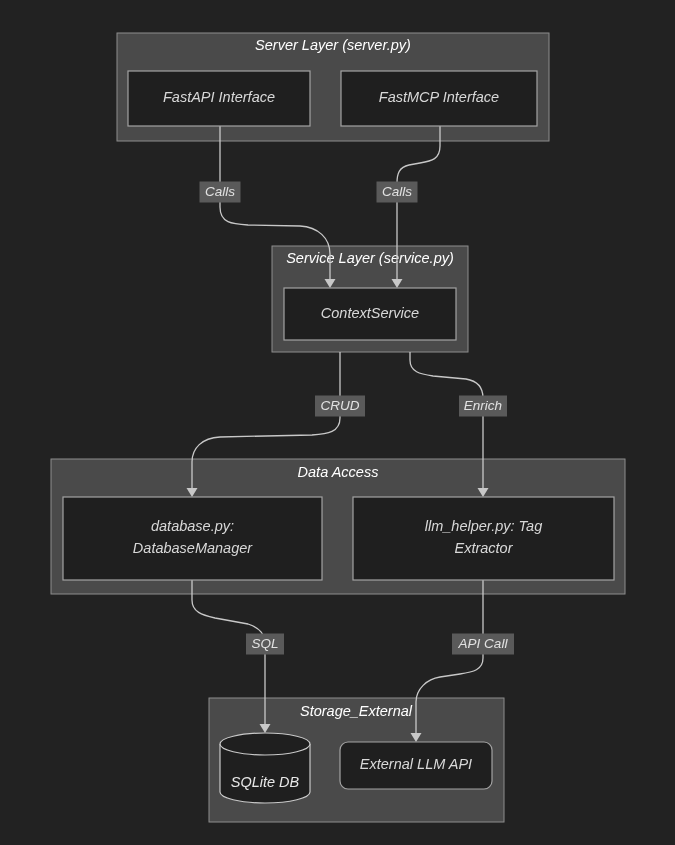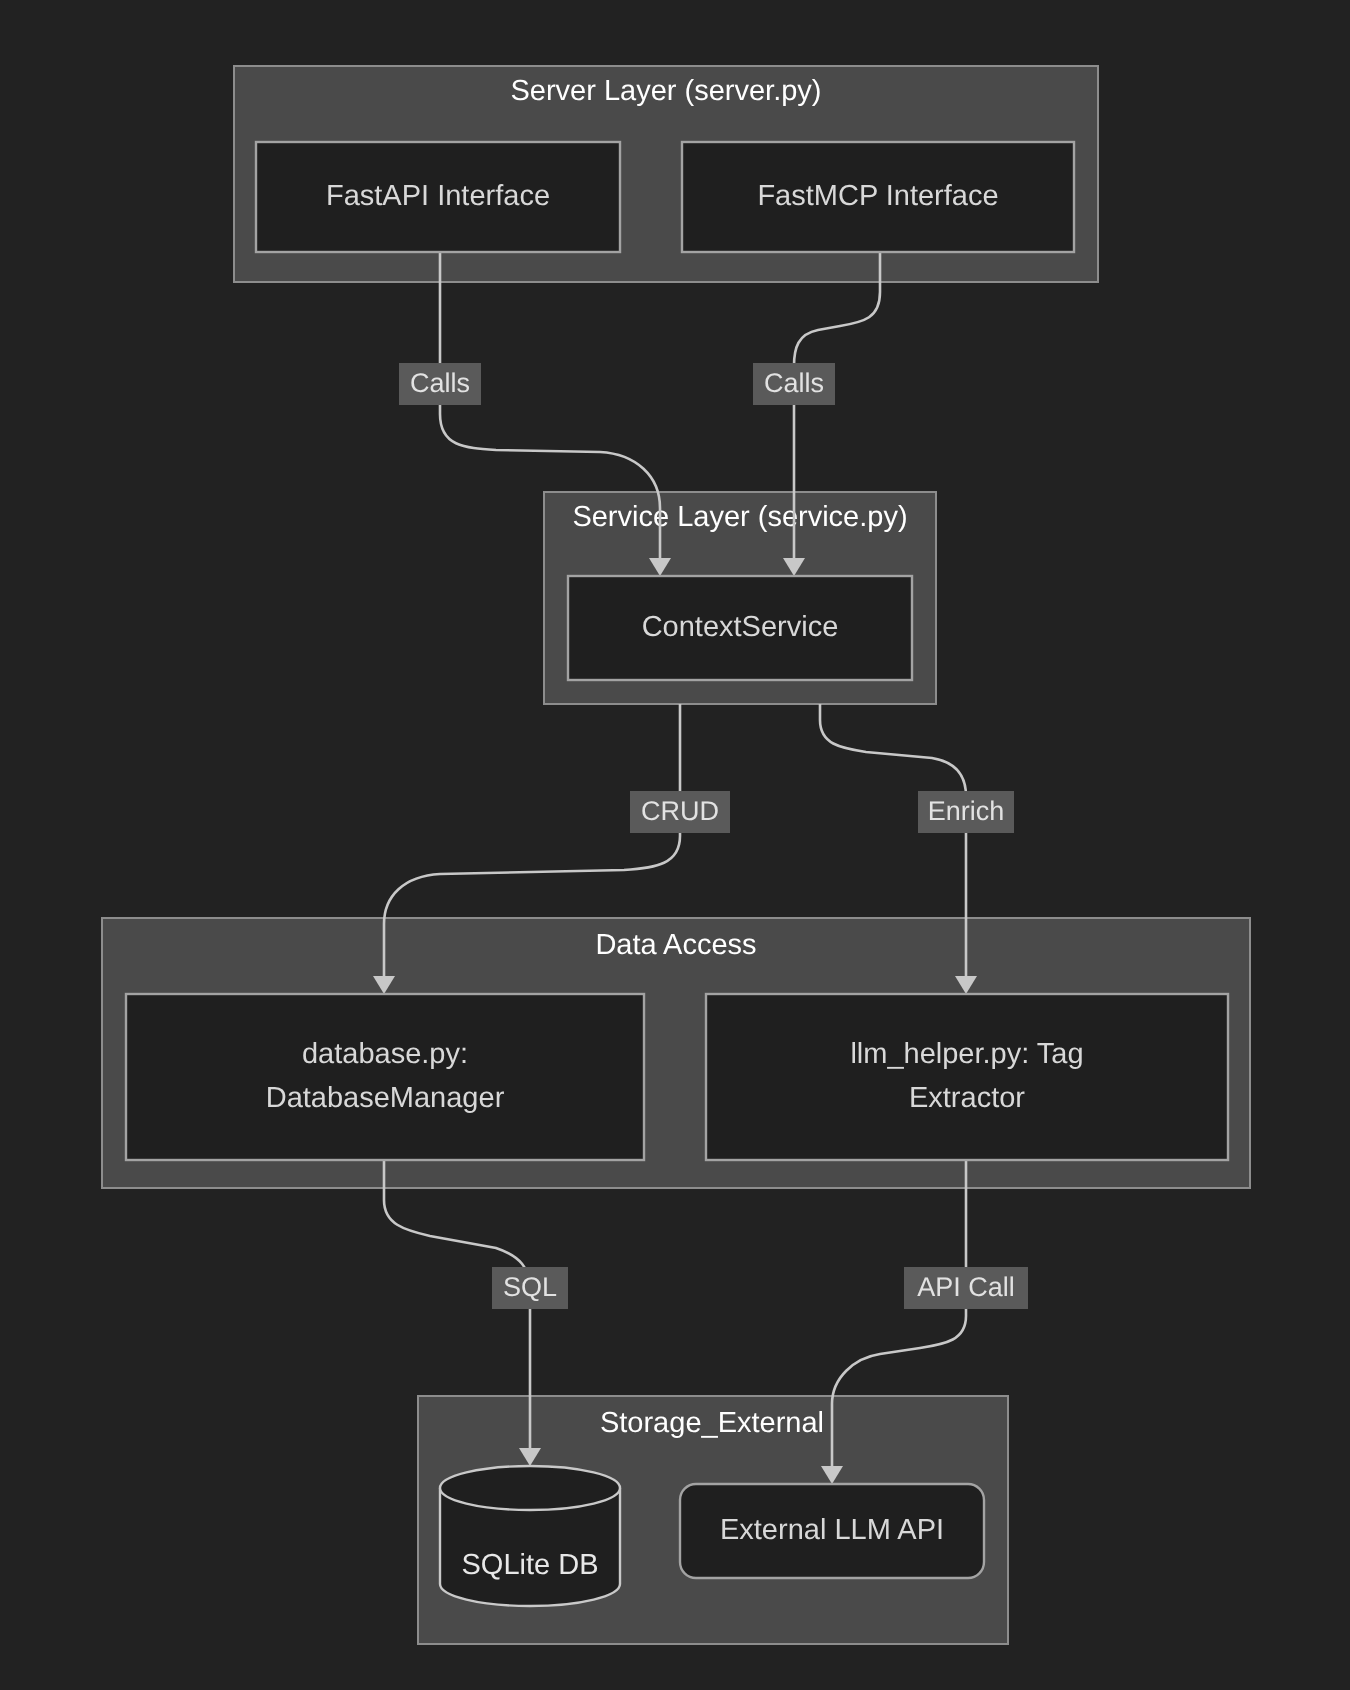--- a/index.html
+++ b/index.html
@@ -12,20 +12,21 @@
     width: 675px;
     height: 845px;
     overflow: hidden;
     font-family: "Liberation Sans", sans-serif;
   }
   #diagram-root {
     position: relative;
     width: 675px;
     height: 845px;
     background: #222222;
+    font-style: italic;
   }
   svg#diagram-svg {
     display: block;
     width: 675px;
     height: 845px;
   }
   .cluster-rect {
     fill: #4a4a4a;
     stroke: #8d8d8d;
     stroke-width: 1;

